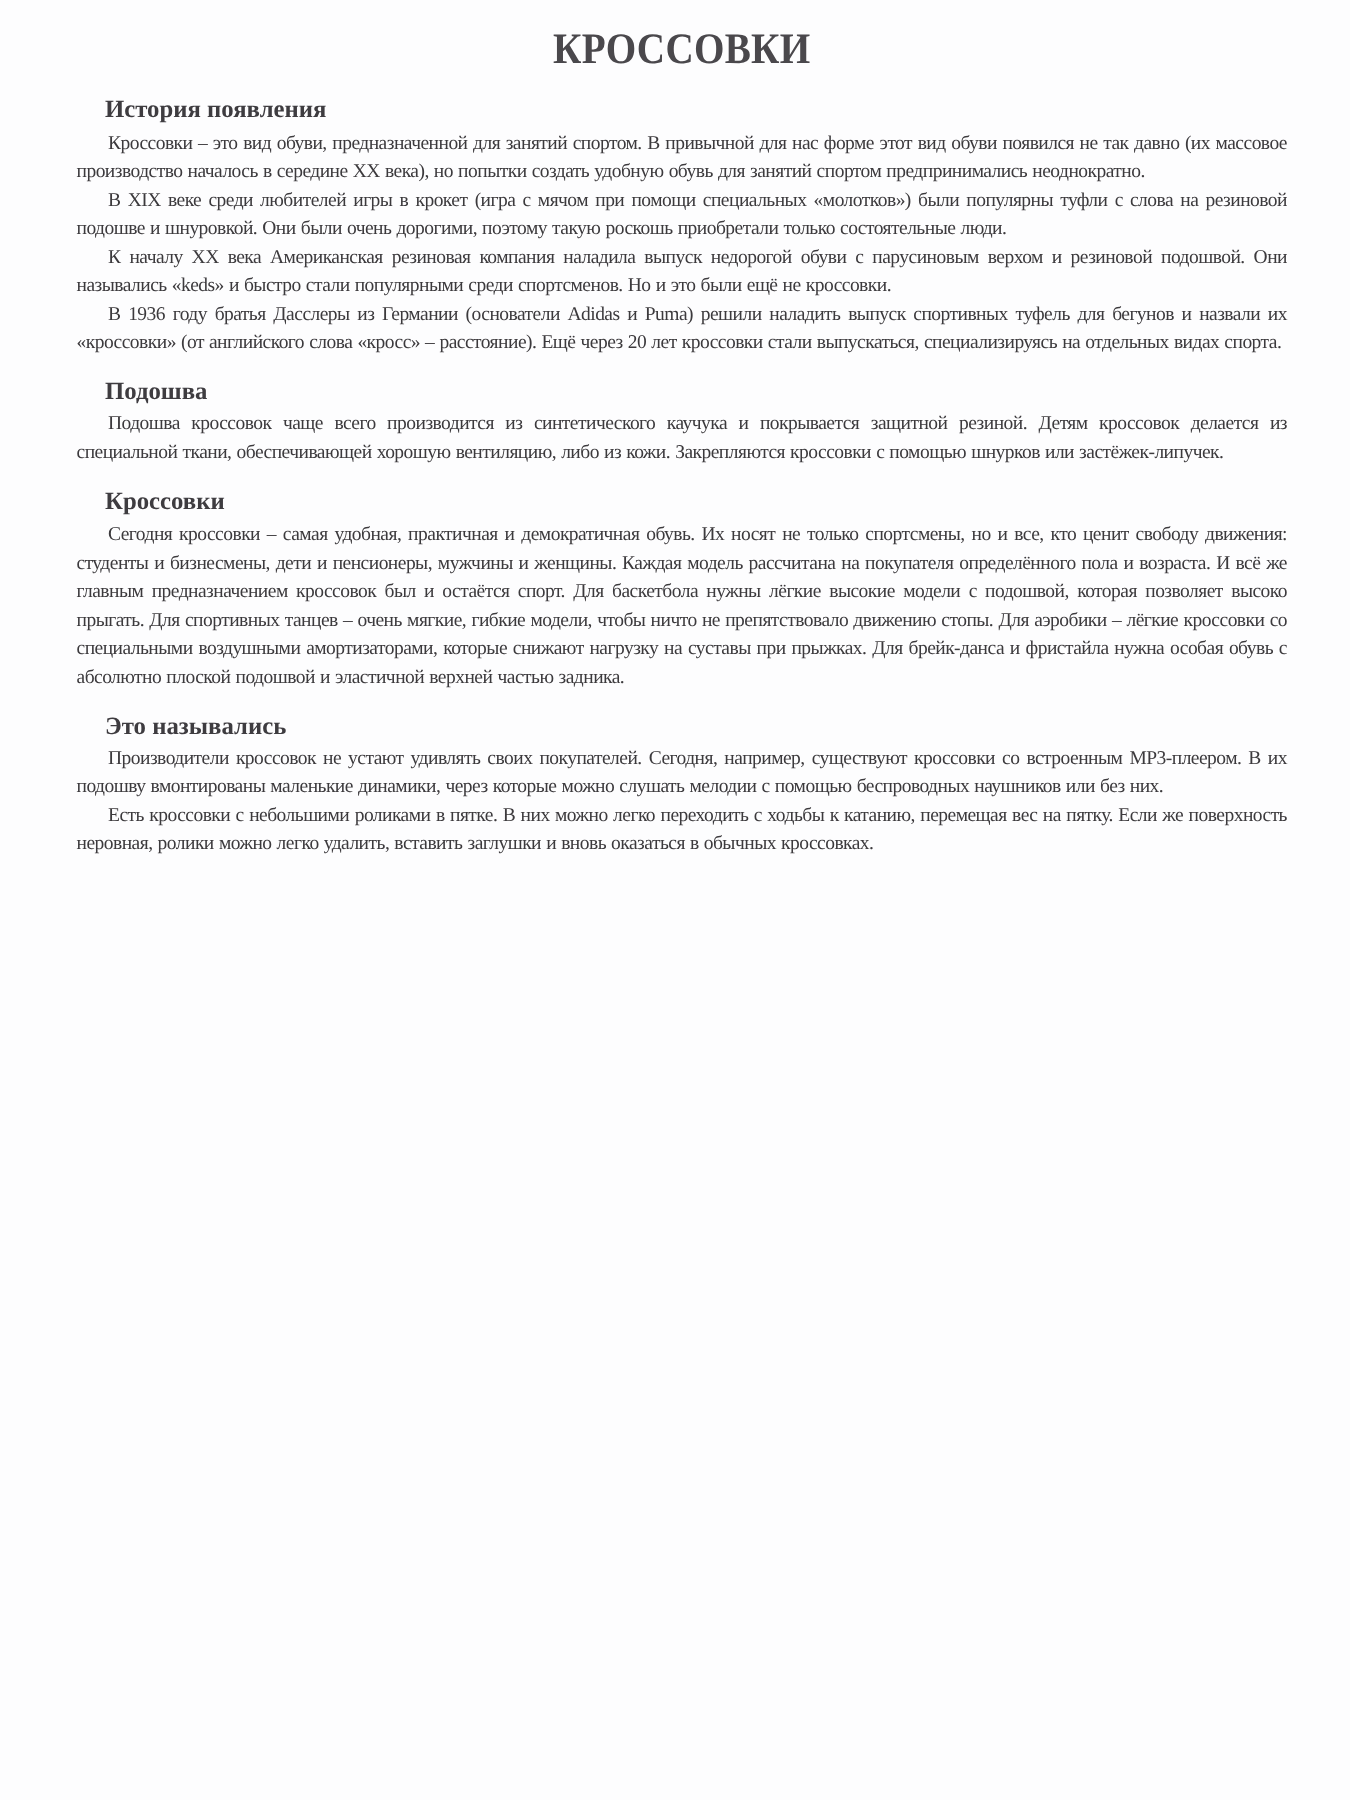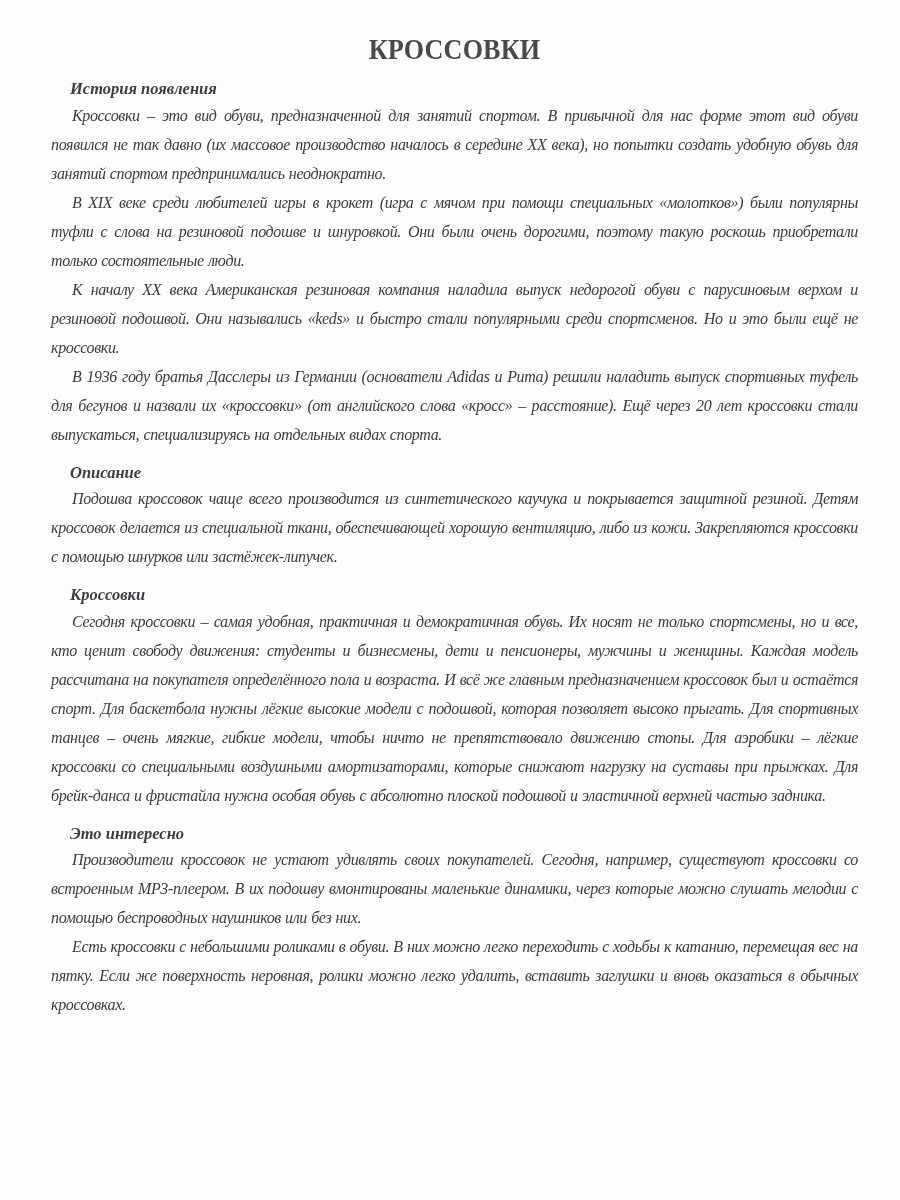--- a/index.html
+++ b/index.html
@@ -11,52 +11,51 @@
       height: 1200px;
       background: #fdfdfe;
       overflow: hidden;
       position: relative;
       font-family: "Liberation Serif", "DejaVu Serif", serif;
       color: #3c3a3d;
     }
     .page {
       position: absolute;
       left: 51px;
-      top: 16px;
+      top: 0;
       width: 807px;
     }
     .title {
       margin: 0;
       padding-top: 16px;
       height: 44px;
       text-align: center;
       font-size: 29px;
       font-weight: bold;
       letter-spacing: 0.2px;
       color: #4a484c;
       line-height: 34px;
       transform: scaleX(0.9);
       transform-origin: center;
     }
     .section {
       margin: 0;
-      font-style: italic;
     }
     .section-heading {
       margin: 0;
       padding-left: 19px;
       font-size: 16.5px;
       font-weight: bold;
       line-height: 22.6px;
       color: #3e3c40;
     }
     .para {
       margin: 0;
-      font-size: 16px;
-      line-height: 29px;
+      font-size: 13px;
+      line-height: 19px;
       text-align: justify;
       text-indent: 21px;
       letter-spacing: -0.35px;
       word-spacing: 0.5px;
       hyphens: manual;
     }
     .section + .section {
       margin-top: 13px;
     }
     #sec-history { margin-top: 2px; }
@@ -69,27 +68,27 @@
 
   <section class="section" id="sec-history">
     <h2 class="section-heading">История появления</h2>
     <p class="para">Кроссовки – это вид обуви, предназначенной для занятий спортом. В привычной для нас форме этот вид обуви появился не так давно (их массовое производство началось в середине XX века), но попытки создать удобную обувь для занятий спортом предпри­нимались неоднократно.</p>
     <p class="para">В XIX веке среди любителей игры в крокет (игра с мячом при помощи специальных «молотков») были популярны туфли с слова на резиновой подошве и шнуровкой. Они были очень дорогими, поэтому такую роскошь приобретали только состоятельные люди.</p>
     <p class="para">К началу XX века Американская резиновая компания наладила выпуск недорогой обуви с парусиновым верхом и резиновой подошвой. Они назывались «keds» и быстро стали популярными среди спортсменов. Но и это были ещё не кроссовки.</p>
     <p class="para">В 1936 году братья Дасслеры из Германии (основатели Adidas и Puma) решили нала­дить выпуск спортивных туфель для бегунов и назвали их «кроссовки» (от английского слова «кросс» – расстояние). Ещё через 20 лет кроссовки стали выпускаться, специали­зируясь на отдельных видах спорта.</p>
   </section>
 
   <section class="section">
-    <h2 class="section-heading">Описание</h2>
+    <h2 class="section-heading">Подошва</h2>
     <p class="para">Подошва кроссовок чаще всего производится из синтетического каучука и покрыва­ется защитной резиной. Детям кроссовок делается из специальной ткани, обеспечиваю­щей хорошую вентиляцию, либо из кожи. Закрепляются кроссовки с помощью шнур­ков или застёжек-липучек.</p>
   </section>
 
   <section class="section">
     <h2 class="section-heading">Кроссовки</h2>
     <p class="para">Сегодня кроссовки – самая удобная, практичная и демократичная обувь. Их носят не только спортсмены, но и все, кто ценит свободу движения: студенты и бизнесмены, дети и пенсионеры, мужчины и женщины. Каждая модель рассчитана на покупателя определённого пола и возраста. И всё же главным предназначением кроссовок был и остаётся спорт. Для баскетбола нужны лёгкие высокие модели с подошвой, которая по­зволяет высоко прыгать. Для спортивных танцев – очень мягкие, гибкие модели, чтобы ничто не препятствовало движению стопы. Для аэробики – лёгкие кроссовки со спе­циальными воздушными амортизаторами, которые снижают нагрузку на суставы при прыжках. Для брейк-данса и фристайла нужна особая обувь с абсолютно плоской подо­швой и эластичной верхней частью задника.</p>
   </section>
 
   <section class="section">
-    <h2 class="section-heading">Это интересно</h2>
+    <h2 class="section-heading">Это назывались</h2>
     <p class="para">Производители кроссовок не устают удивлять своих покупателей. Сегодня, напри­мер, существуют кроссовки со встроенным MP3-плеером. В их подошву вмонтированы маленькие динамики, через которые можно слушать мелодии с помощью беспровод­ных наушников или без них.</p>
-    <p class="para">Есть кроссовки с небольшими роликами в обуви. В них можно легко переходить с ходьбы к катанию, перемещая вес на пятку. Если же поверхность неровная, ролики можно легко удалить, вставить заглушки и вновь оказаться в обычных кроссовках.</p>
+    <p class="para">Есть кроссовки с небольшими роликами в пятке. В них можно легко переходить с ходьбы к катанию, перемещая вес на пятку. Если же поверхность неровная, ролики можно легко удалить, вставить заглушки и вновь оказаться в обычных кроссовках.</p>
   </section>
 </div>
 
 </body></html>

